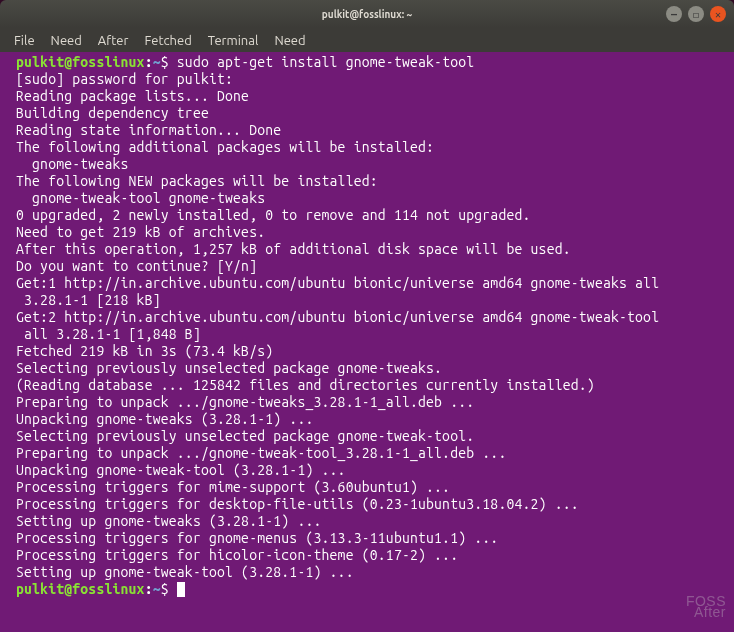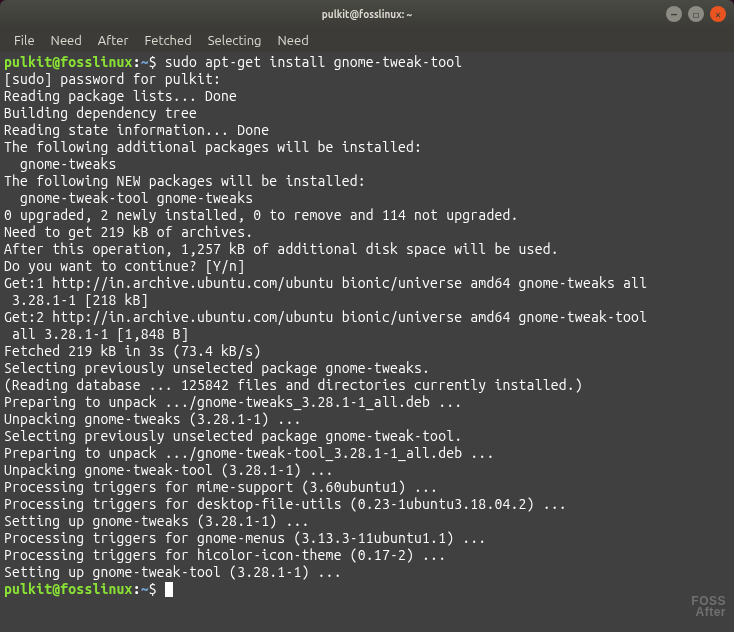--- a/index.html
+++ b/index.html
@@ -61,22 +61,22 @@
       padding: 0 6px;
     }
     .menu-item {
       color: #dfdbd2;
       font-family: "Ubuntu", sans-serif;
       font-size: 13px;
       padding: 2px 8px;
       cursor: pointer;
     }
     .terminal-body {
-      background: #404040;
-      padding: 2px 4px;
+      background: #701a75;
+      padding: 2px 16px;
       font-size: 14px;
       line-height: 17px;
       color: #ffffff;
       height: calc(100% - 52px);
       overflow: hidden;
       white-space: pre;
       letter-spacing: 0.2px;
     }
     .prompt-user { color: #8ae234; font-weight: bold; }
     .prompt-colon { color: #ffffff; font-weight: bold; }
@@ -88,46 +88,46 @@
       width: 8px;
       height: 15px;
       background: #ffffff;
       vertical-align: text-bottom;
     }
     .watermark {
       position: absolute;
       right: 8px;
       bottom: 14px;
       font-family: sans-serif;
-      font-size: 12px;
+      font-size: 14px;
       color: rgba(200,200,200,0.35);
       text-align: right;
       line-height: 11px;
-      font-weight: bold;
+      font-weight: normal;
       letter-spacing: 0.5px;
     }
   </style>
 </head>
 <body>
 
 <div class="titlebar">
   <div class="title">pulkit@fosslinux: ~</div>
   <div class="window-controls">
     <div class="win-btn win-min">‒</div>
     <div class="win-btn win-max">◻</div>
     <div class="win-btn win-close">✕</div>
   </div>
 </div>
 
 <div class="menubar">
   <div class="menu-item">File</div>
   <div class="menu-item">Need</div>
   <div class="menu-item">After</div>
   <div class="menu-item">Fetched</div>
-  <div class="menu-item">Selecting</div>
+  <div class="menu-item">Terminal</div>
   <div class="menu-item">Need</div>
 </div>
 
 <div class="terminal-body"><span class="line"><span class="prompt-user">pulkit@fosslinux</span><span class="prompt-colon">:</span><span class="prompt-path">~</span><span class="prompt-dollar">$ </span><span>sudo apt-get install gnome-tweak-tool</span></span><span class="line">[sudo] password for pulkit: </span><span class="line">Reading package lists... Done</span><span class="line">Building dependency tree       </span><span class="line">Reading state information... Done</span><span class="line">The following additional packages will be installed:</span><span class="line">  gnome-tweaks</span><span class="line">The following NEW packages will be installed:</span><span class="line">  gnome-tweak-tool gnome-tweaks</span><span class="line">0 upgraded, 2 newly installed, 0 to remove and 114 not upgraded.</span><span class="line">Need to get 219 kB of archives.</span><span class="line">After this operation, 1,257 kB of additional disk space will be used.</span><span class="line">Do you want to continue? [Y/n] </span><span class="line">Get:1 http://in.archive.ubuntu.com/ubuntu bionic/universe amd64 gnome-tweaks all</span><span class="line"> 3.28.1-1 [218 kB]</span><span class="line">Get:2 http://in.archive.ubuntu.com/ubuntu bionic/universe amd64 gnome-tweak-tool</span><span class="line"> all 3.28.1-1 [1,848 B]</span><span class="line">Fetched 219 kB in 3s (73.4 kB/s)</span><span class="line">Selecting previously unselected package gnome-tweaks.</span><span class="line">(Reading database ... 125842 files and directories currently installed.)</span><span class="line">Preparing to unpack .../gnome-tweaks_3.28.1-1_all.deb ...</span><span class="line">Unpacking gnome-tweaks (3.28.1-1) ...</span><span class="line">Selecting previously unselected package gnome-tweak-tool.</span><span class="line">Preparing to unpack .../gnome-tweak-tool_3.28.1-1_all.deb ...</span><span class="line">Unpacking gnome-tweak-tool (3.28.1-1) ...</span><span class="line">Processing triggers for mime-support (3.60ubuntu1) ...</span><span class="line">Processing triggers for desktop-file-utils (0.23-1ubuntu3.18.04.2) ...</span><span class="line">Setting up gnome-tweaks (3.28.1-1) ...</span><span class="line">Processing triggers for gnome-menus (3.13.3-11ubuntu1.1) ...</span><span class="line">Processing triggers for hicolor-icon-theme (0.17-2) ...</span><span class="line">Setting up gnome-tweak-tool (3.28.1-1) ...</span><span class="line"><span class="prompt-user">pulkit@fosslinux</span><span class="prompt-colon">:</span><span class="prompt-path">~</span><span class="prompt-dollar">$ </span><span class="cursor"></span></span></div>
 
 <div class="watermark">
   <div>FOSS</div>
   <div>After</div>
 </div>
 

